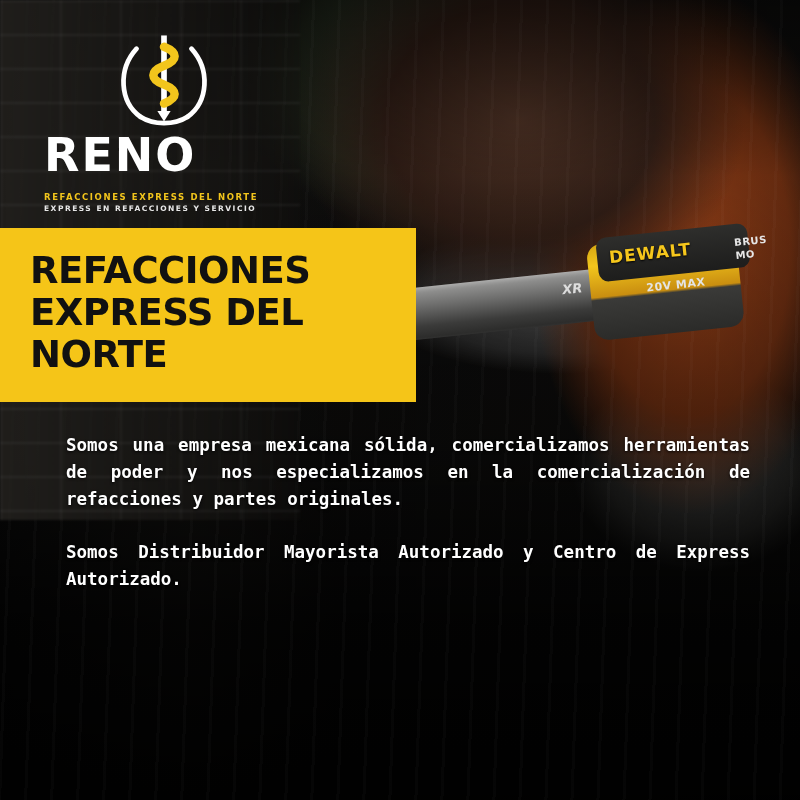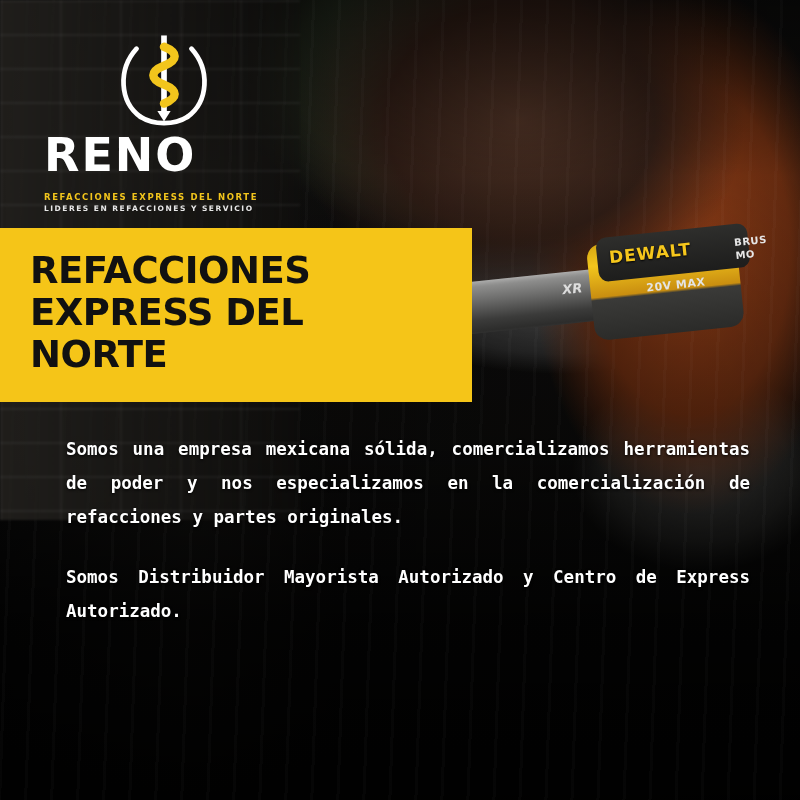--- a/index.html
+++ b/index.html
@@ -160,21 +160,21 @@
     font-weight: bold;
     color: #e8e8e8;
     margin-top: 2px;
   }
 
   
   .headline {
     position: absolute;
     left: 0;
     top: 228px;
-    width: 472px;
+    width: 416px;
     padding: 22px 26px 26px 30px;
     box-sizing: border-box;
     background: #f5c518;
   }
   .headline-text {
     font-family: "DejaVu Sans", sans-serif;
     font-weight: bold;
     font-size: 37px;
     line-height: 42px;
     color: #111111;
@@ -189,21 +189,21 @@
     left: 66px;
     top: 432px;
     width: 684px;
   }
   .copy p {
     margin: 0 0 26px 0;
     color: #ffffff;
     font-family: "DejaVu Sans Mono", monospace;
     font-weight: bold;
     font-size: 17.5px;
-    line-height: 34px;
+    line-height: 27px;
     text-align: justify;
     text-shadow: 0 1px 3px rgba(0,0,0,.9);
   }
   .copy p:last-child { margin-bottom: 0; }
 </style>
 </head>
 <body>
 
 <div class="poster">
 
@@ -229,21 +229,21 @@
       <path d="M30 96 C44 105, 66 105, 80 96" fill="none" stroke="#ffffff" stroke-width="5" stroke-linecap="round"></path>
 
       <rect x="52" y="10" width="6" height="80" fill="#ffffff"></rect>
 
       <path d="M55 22 C70 28, 70 36, 55 42 C40 48, 40 56, 55 62 C70 68, 70 76, 55 82" fill="none" stroke="#f2c51c" stroke-width="9" stroke-linecap="round"></path>
 
       <path d="M48 90 L55 101 L62 90 Z" fill="#ffffff"></path>
     </svg>
     <div class="logo-word">RENO</div>
     <div class="logo-sub1">REFACCIONES EXPRESS DEL NORTE</div>
-    <div class="logo-sub2">LIDERES EN REFACCIONES Y SERVICIO</div>
+    <div class="logo-sub2">EXPRESS EN REFACCIONES Y SERVICIO</div>
   </div>
 
   <div class="headline">
     <div class="headline-text">REFACCIONES</div>
     <div class="headline-text">EXPRESS DEL</div>
     <div class="headline-text">NORTE</div>
   </div>
 
   <div class="copy">
     <p>Somos una empresa mexicana sólida, comercializamos herramientas de poder y nos especializamos en la comercialización de refacciones y partes originales.</p>

